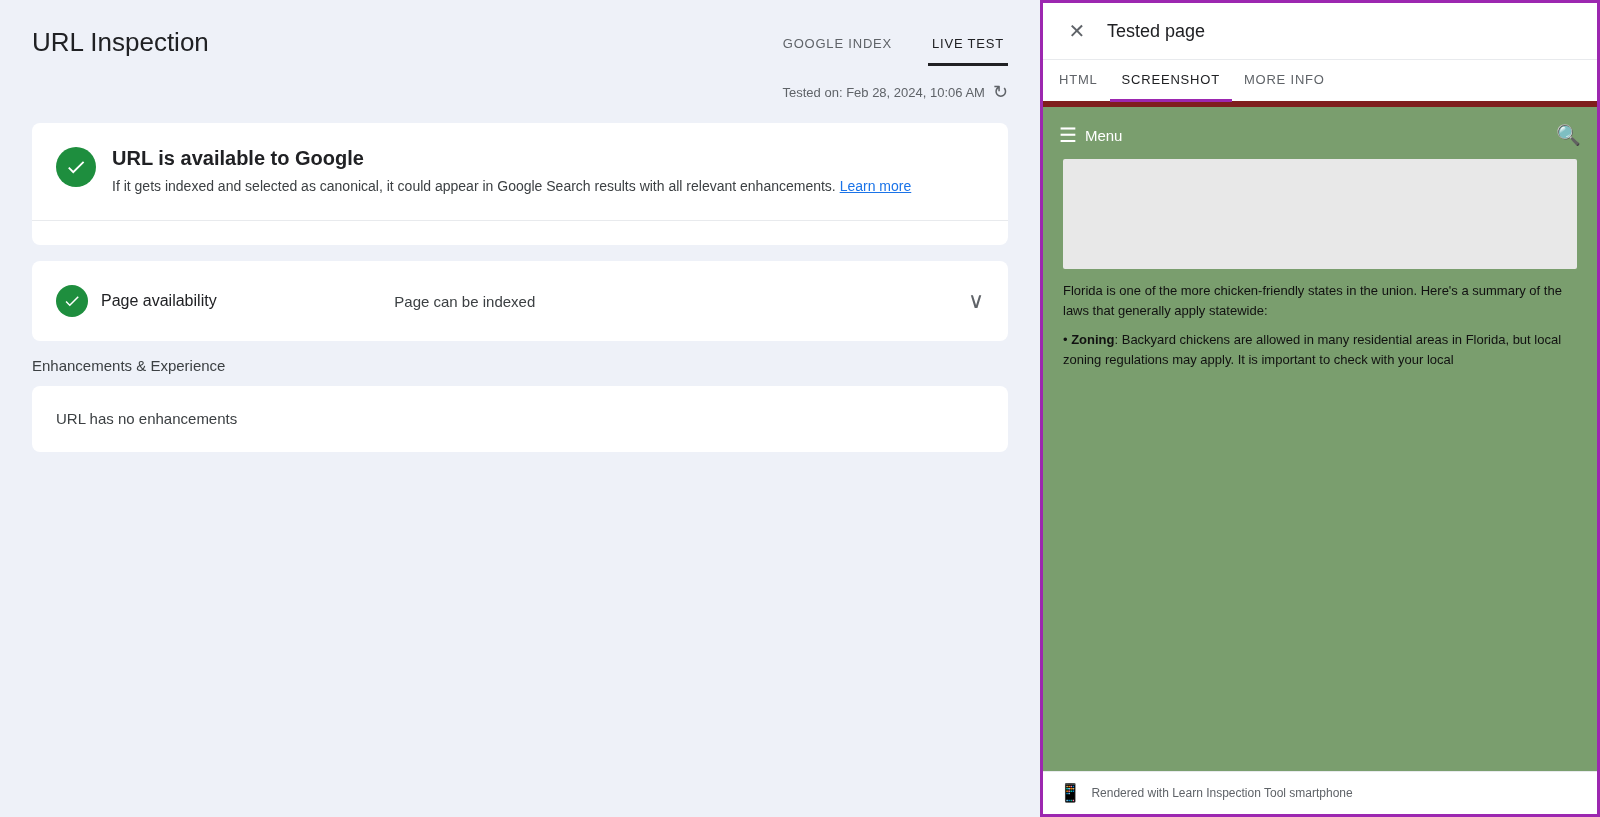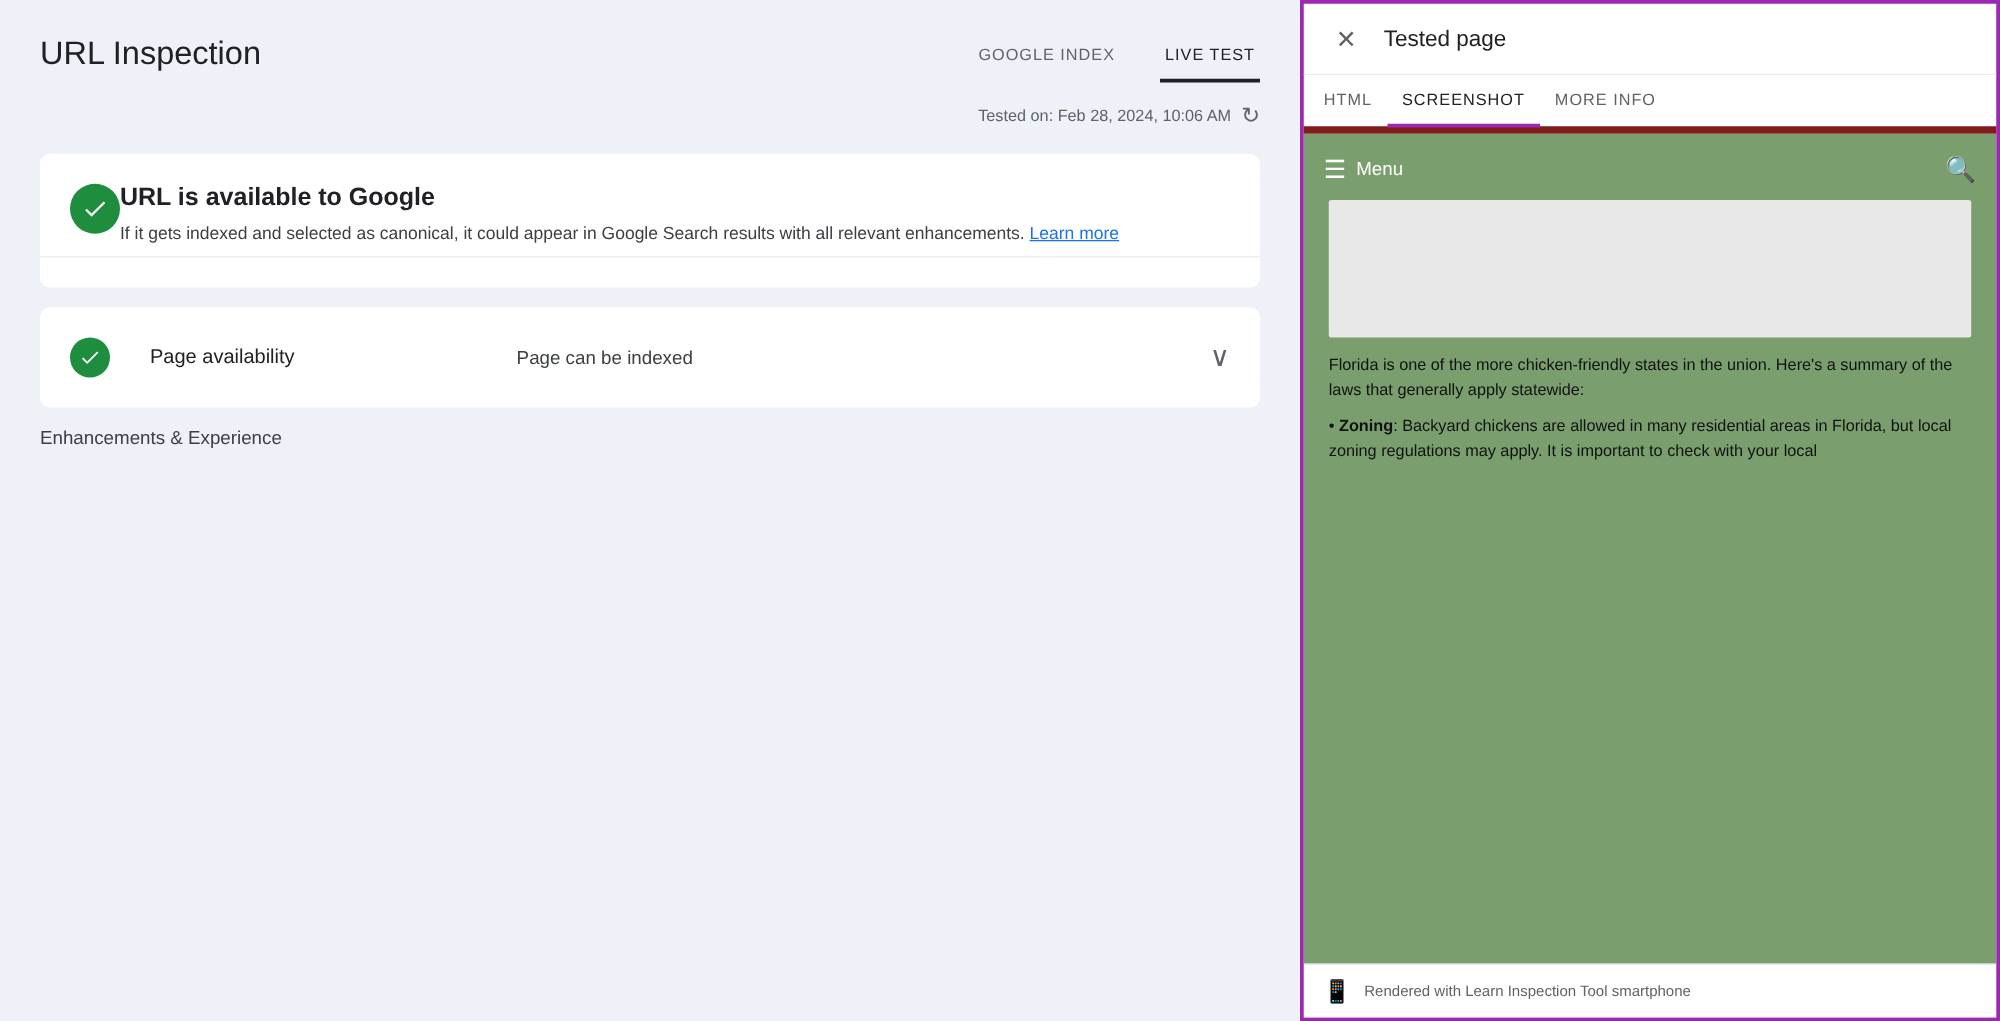--- a/index.html
+++ b/index.html
@@ -76,21 +76,22 @@
 
     
     .status-card {
       display: flex;
       flex-direction: column;
       gap: 0;
     }
     .status-main {
       display: flex;
       align-items: flex-start;
-      margin-bottom: 8px;
+      gap: 16px;
+      margin-bottom: 23px;
     }
     .check-icon-circle {
       width: 40px;
       height: 40px;
       min-width: 40px;
       background: #1e8e3e;
       border-radius: 50%;
       display: flex;
       align-items: center;
       justify-content: center;
@@ -155,21 +156,21 @@
       color: #9aa0a6;
       letter-spacing: 0.8px;
       text-transform: uppercase;
       cursor: pointer;
     }
 
     
     .availability-card {
       display: flex;
       align-items: center;
-      gap: 32px;
+      gap: 13px;
     }
     .small-check-circle {
       width: 32px;
       height: 32px;
       min-width: 32px;
       background: #1e8e3e;
       border-radius: 50%;
       display: flex;
       align-items: center;
       justify-content: center;
@@ -391,20 +392,23 @@
         </svg>
       </div>
       <span class="avail-label">Page availability</span>
       <span class="avail-status">Page can be indexed</span>
       <span class="chevron-icon" style="font-size:22px;">∨</span>
     </div>
   </div>
 
   <div>
     <div class="section-label" style="margin-bottom:12px;">Enhancements &amp; Experience</div>
+    <div class="card">
+      <span class="no-enhancements">URL has no enhancements</span>
+    </div>
   </div>
 
 </div>
 
 <div class="right-panel">
 
   <div class="panel-header">
     <span class="close-btn">✕</span>
     <span class="panel-title">Tested page</span>
   </div>

